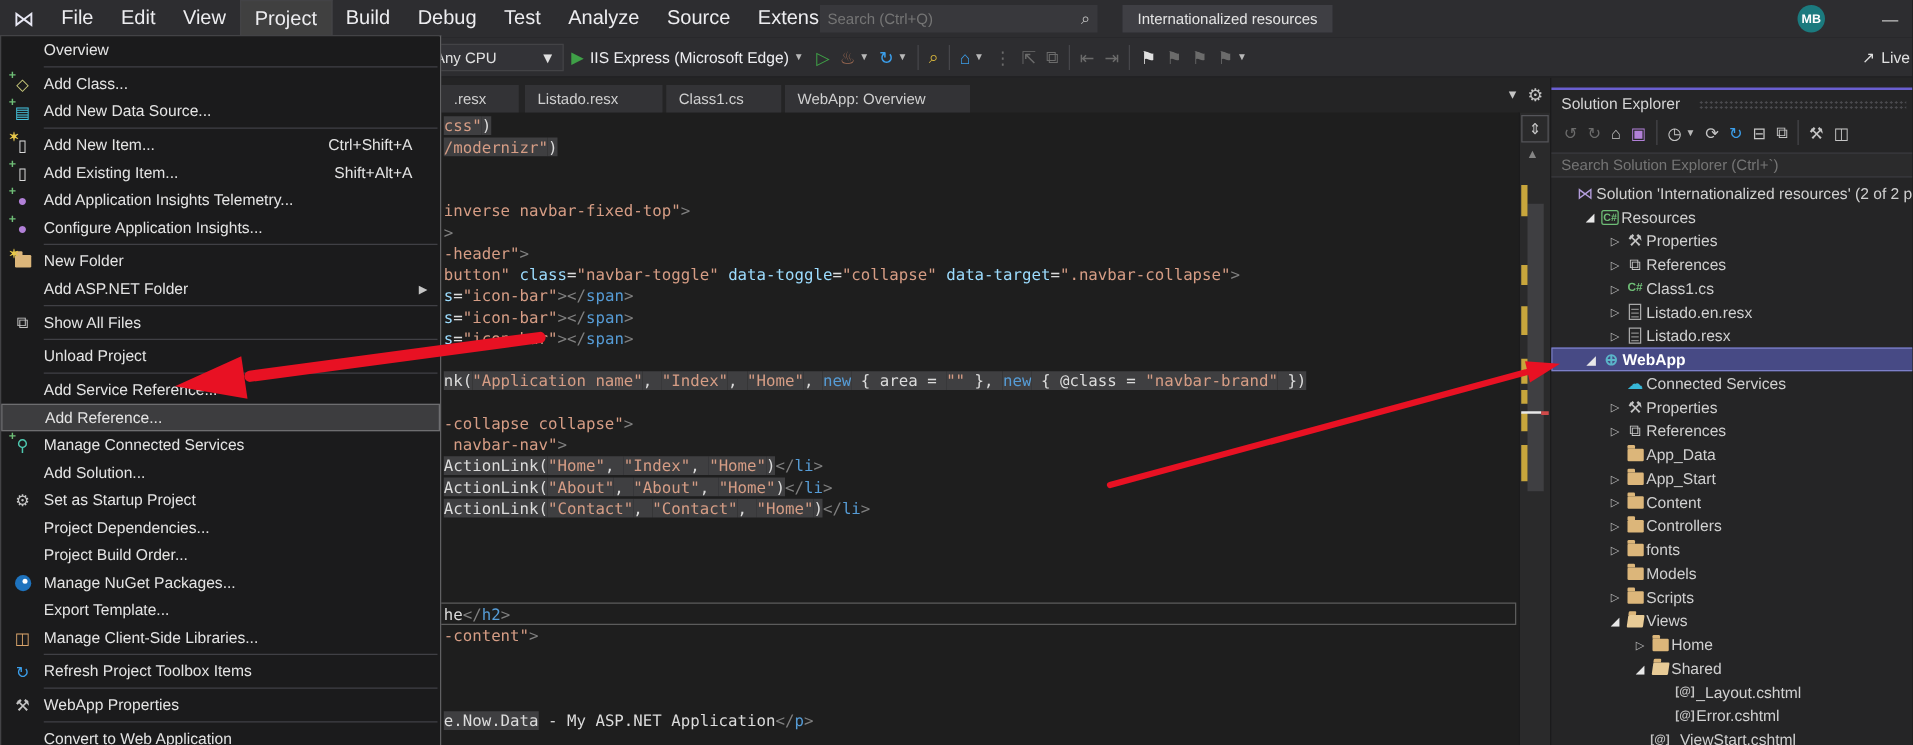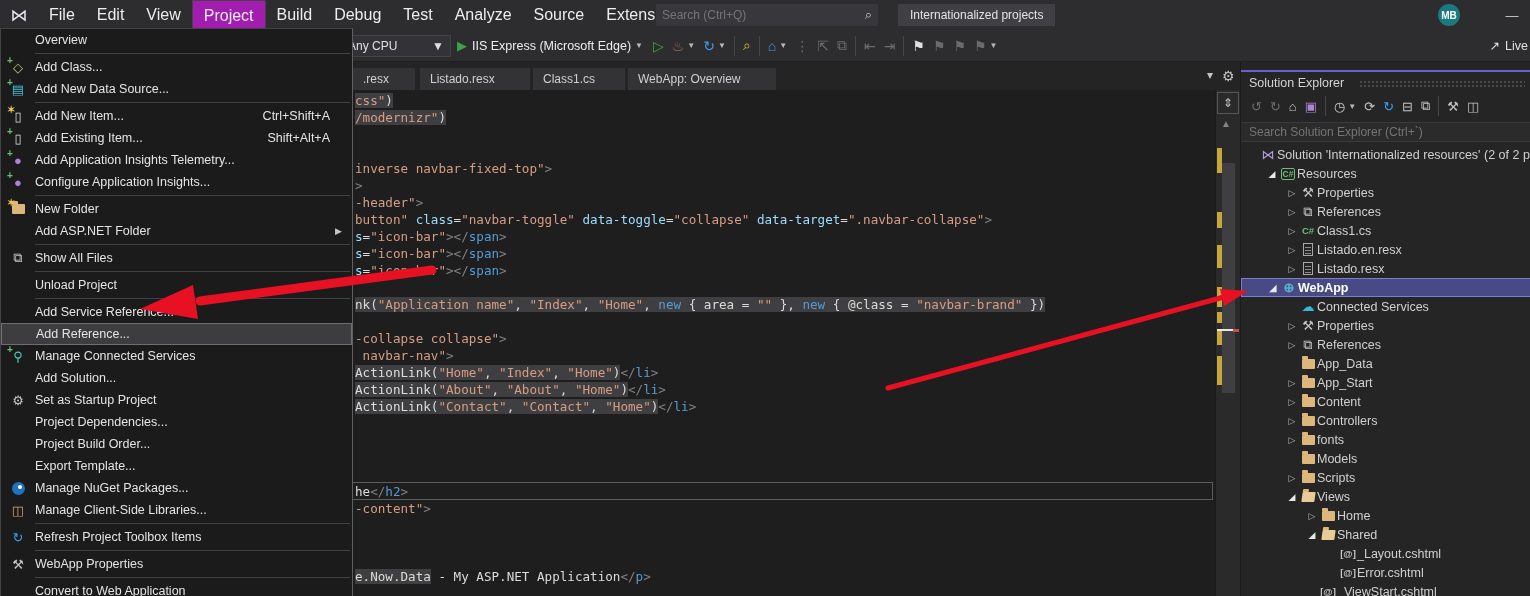--- a/index.html
+++ b/index.html
@@ -7,21 +7,21 @@
     font-family:"Liberation Sans", sans-serif; }
   #app { position:relative; width:1530px; height:596px; overflow:hidden; }
 
   
   .titlebar { position:absolute; left:0; top:0; width:1530px; height:30px;
     background:#2d2d30; z-index:12; display:flex; align-items:center; }
   .vs-logo { width:38px; text-align:center; color:#e8e8f4; font-size:17px; }
   .menubar { display:flex; height:30px; align-items:stretch; }
   .menubar-item { padding:0 11px; display:flex; align-items:center; color:#ededf0;
     font-size:16px; cursor:default; }
-  .menubar-item.active { background:#a21caf; border:1px solid #434346; border-bottom:none; }
+  .menubar-item.active { background:#404040; border:1px solid #434346; border-bottom:none; }
   .tb-search { position:absolute; left:656px; top:4px; width:222px; height:22px;
     background:#38383c; display:flex; align-items:center; padding:0 6px; }
   .tb-search input { flex:1; background:transparent; border:none; outline:none;
     color:#a8a8a8; font-size:12px; font-family:"Liberation Sans",sans-serif; }
   .tb-search .mag { color:#c5c5c5; font-size:13px; }
   .sol-badge { position:absolute; left:898px; top:4px; height:22px; background:#3f3f44;
     color:#e4e4e4; font-size:12px; display:flex; align-items:center; padding:0 12px; }
   .avatar { position:absolute; left:1438px; top:4px; width:22px; height:22px;
     border-radius:50%; background:#1b7a7e; color:#fff; font-size:10px; font-weight:bold;
     display:flex; align-items:center; justify-content:center; }
@@ -280,21 +280,21 @@
         <div class="menubar-item">Analyze</div>
         <div class="menubar-item">Source</div>
         <div class="menubar-item">Extensions</div>
         <div class="menubar-item">Window</div>
         <div class="menubar-item">Help</div>
       </div>
     <div class="tb-search">
       <input placeholder="Search (Ctrl+Q)" style="">
       <span class="mag">⌕</span>
     </div>
-    <div class="sol-badge">Internationalized projects</div>
+    <div class="sol-badge">Internationalized resources</div>
     <div class="avatar">MB</div>
     <div class="win-min">—</div>
   </div>
 
   <div class="sexp">
     <div class="sexp-accent" id="sexpAccent" style="background: rgb(106, 95, 208);"></div>
     <div class="sexp-title">Solution Explorer</div>
     <div class="sexp-grip"></div>
     <div class="sexp-tools" id="sexpTools">
         <div class="tbi">
@@ -642,30 +642,30 @@
       </div>
       <div class="mrow">
         <span class="mgutter"></span>
         <span class="mlabel">Project Dependencies...</span>
       </div>
       <div class="mrow">
         <span class="mgutter"></span>
         <span class="mlabel">Project Build Order...</span>
       </div>
       <div class="mrow">
-        <span class="mgutter"></span>
-        <span class="mlabel">Export Template...</span>
-      </div>
-      <div class="mrow">
         <span class="mgutter">
           <span class="mi">
             <span class="i-nuget"></span>
           </span>
         </span>
         <span class="mlabel">Manage NuGet Packages...</span>
+      </div>
+      <div class="mrow">
+        <span class="mgutter"></span>
+        <span class="mlabel">Export Template...</span>
       </div>
       <div class="mrow">
         <span class="mgutter">
           <span class="mi" style="color: rgb(216, 163, 106);">◫</span>
         </span>
         <span class="mlabel">Manage Client-Side Libraries...</span>
       </div>
       <div class="msep"></div>
       <div class="mrow">
         <span class="mgutter">

